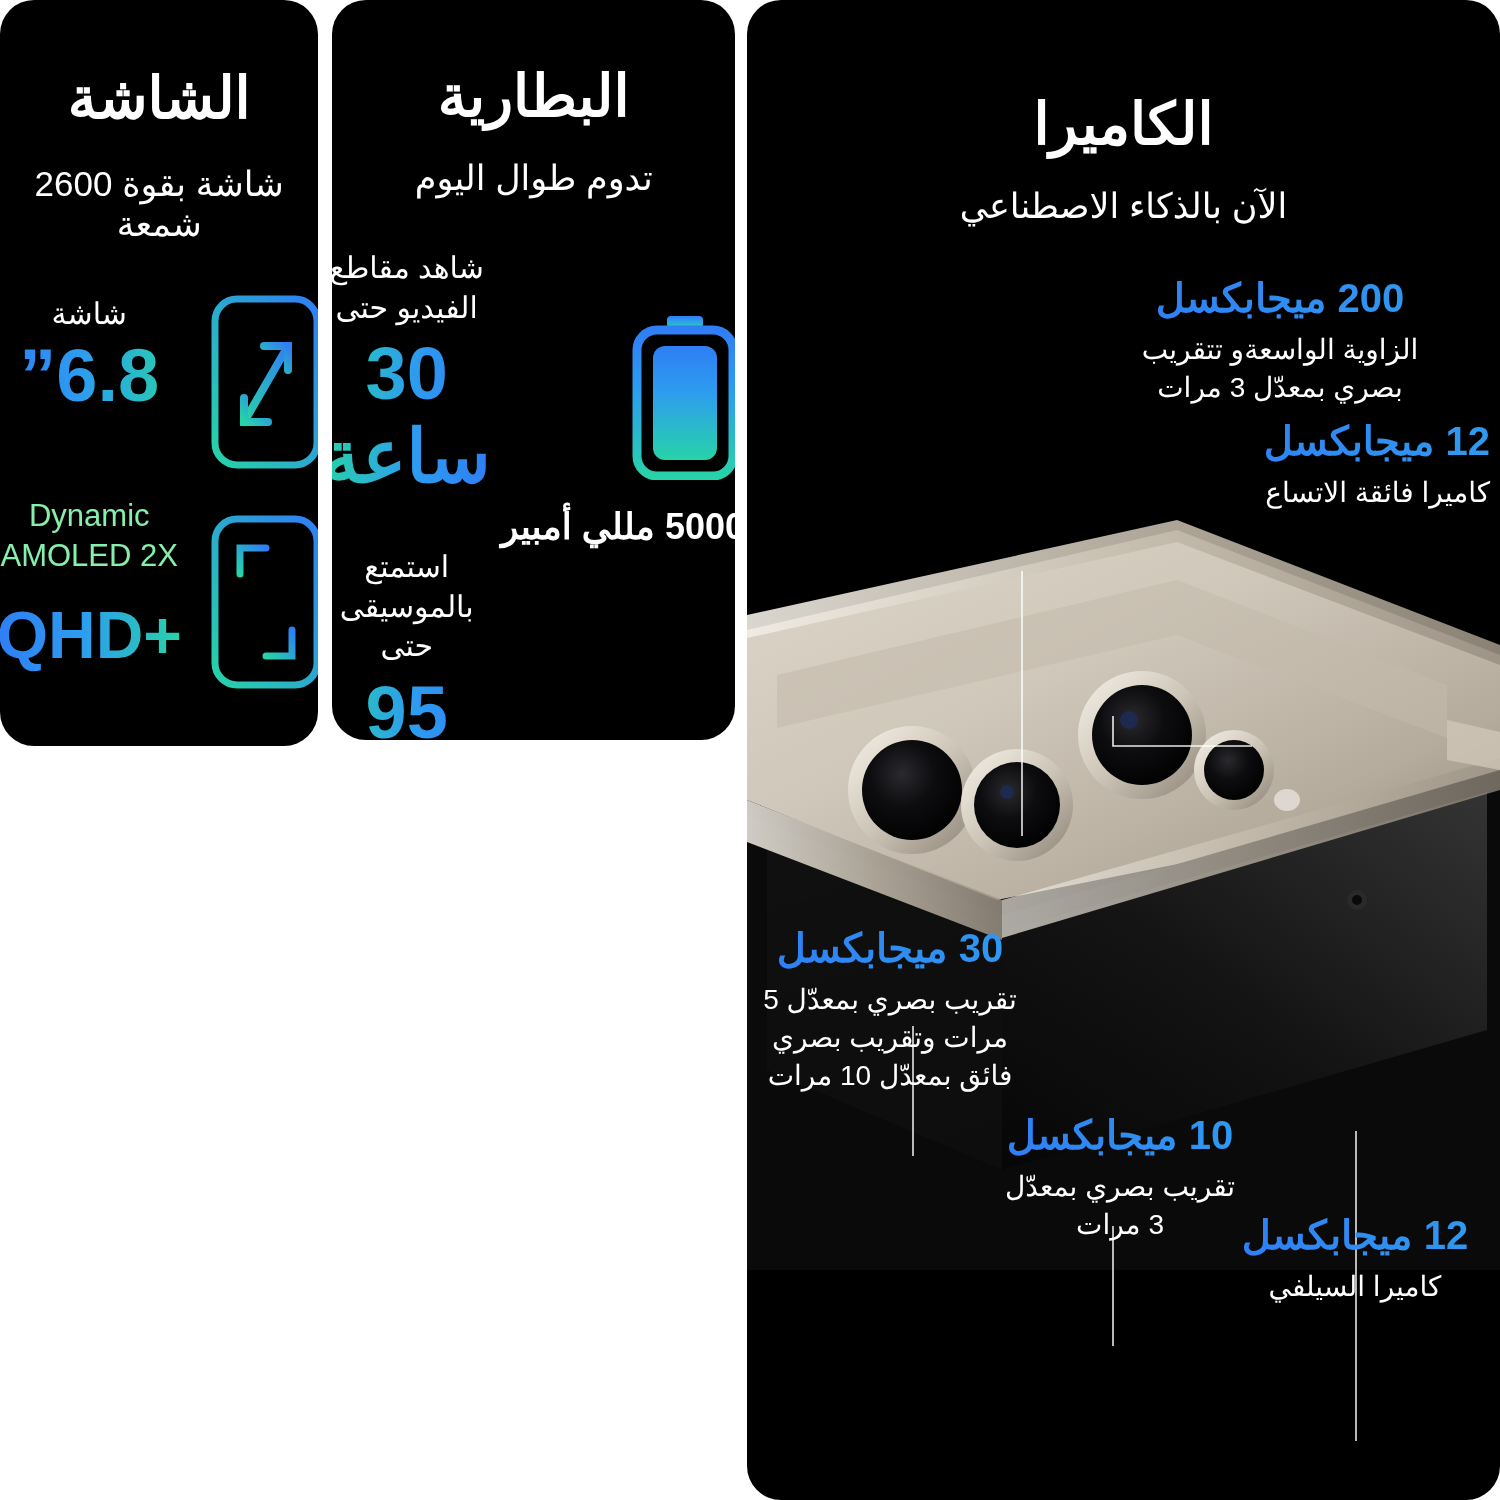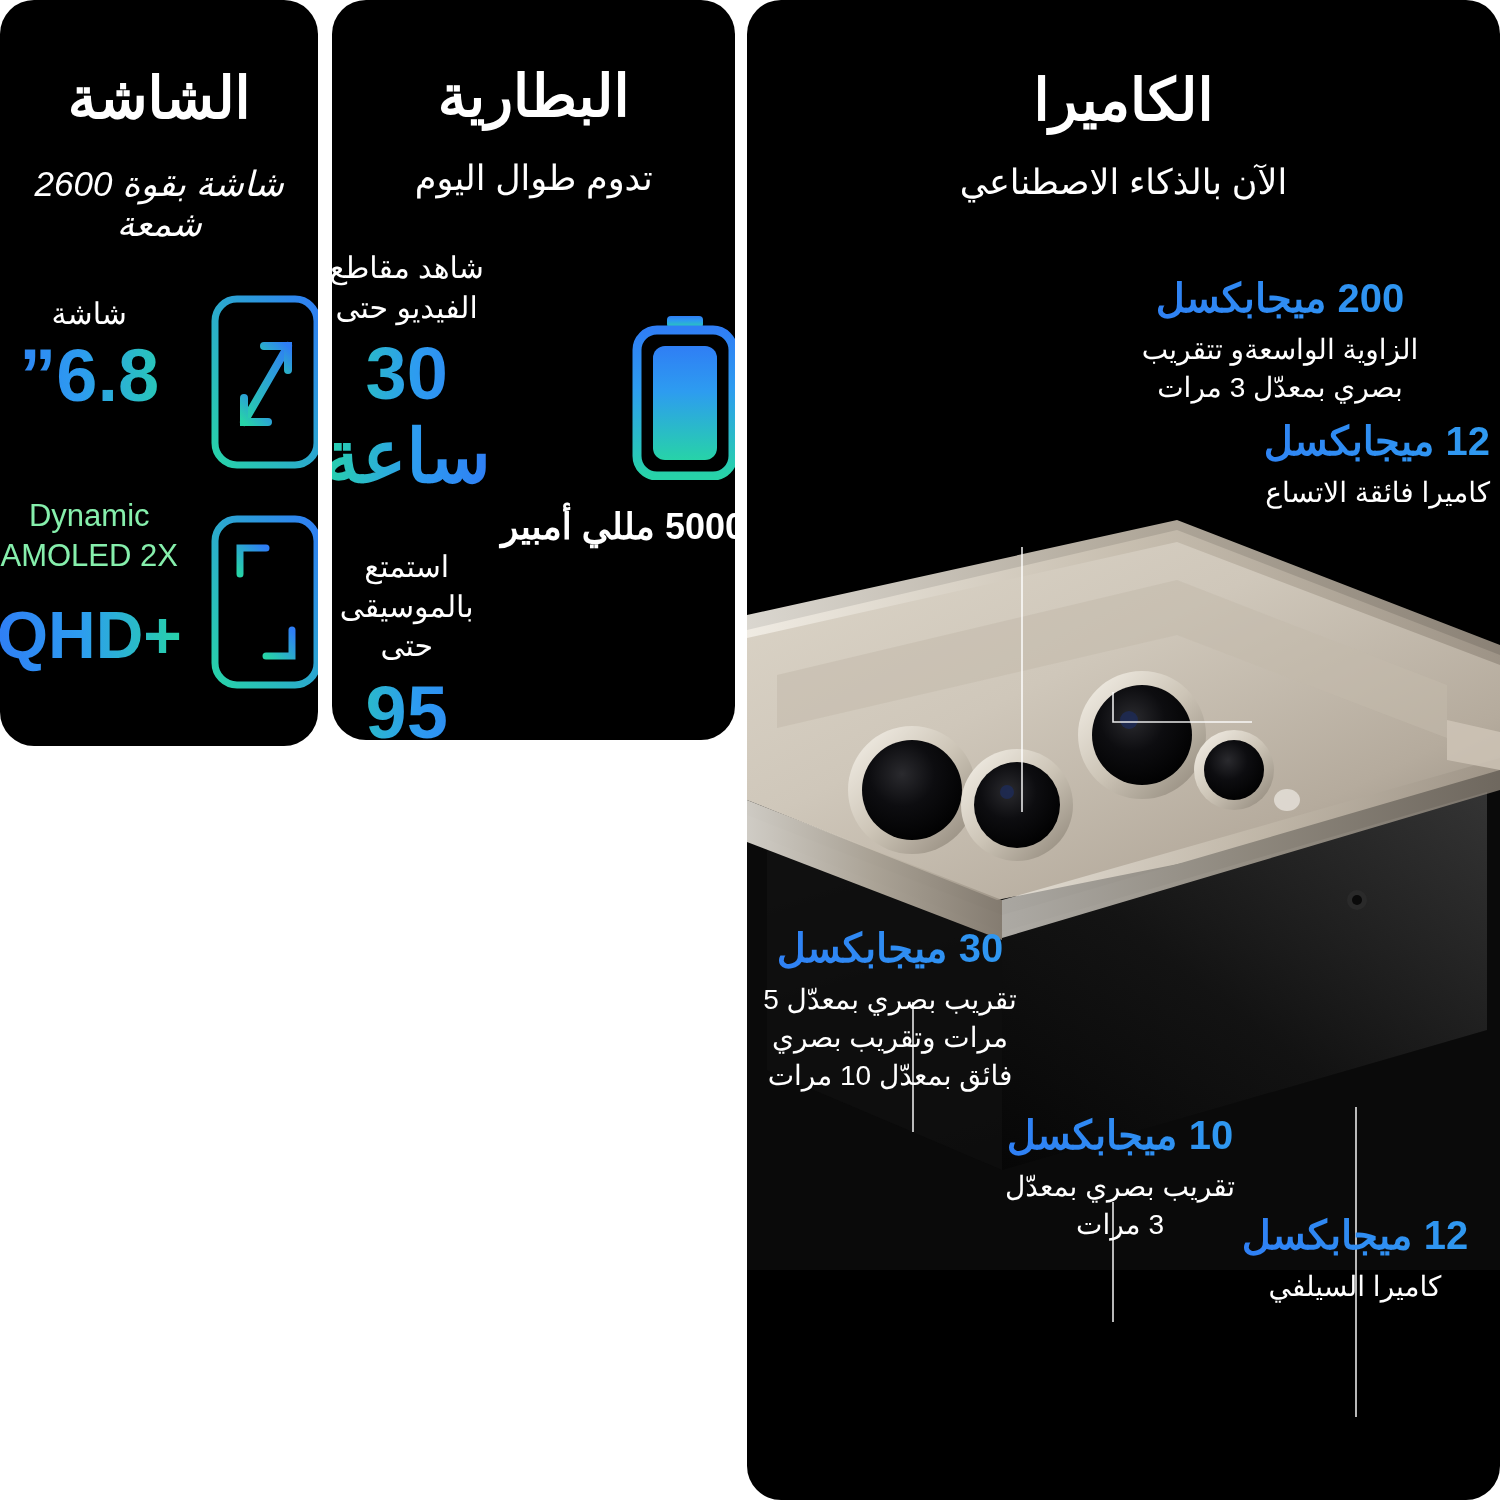--- a/index.html
+++ b/index.html
@@ -91,21 +91,21 @@
   .battery-cap-text {
     margin-top: 22px;
     color: #ffffff;
     font-size: 36px;
     font-weight: 700;
     white-space: nowrap;
   }
 
   
   .display-head { padding-top: 64px; }
-  .display-head .subtitle { margin-top: 32px; font-style: italic; }
+  .display-head .subtitle { margin-top: 32px; }
   .display-body {
     margin-top: 46px;
     display: flex;
     flex-direction: row;
     justify-content: center;
     gap: 28px;
   }
   .display-text-col {
     width: 330px;
     text-align: center;
@@ -142,21 +142,21 @@
     font-weight: 700;
     margin-top: 22px;
     direction: ltr;
     background: linear-gradient(90deg, #2f7ef5 0%, #2d9cf0 45%, #27d3a8 100%);
     -webkit-background-clip: text;
     background-clip: text;
     color: transparent;
   }
 
   
-  .camera-head { padding-top: 66px; position: relative; z-index: 6; }
+  .camera-head { padding-top: 90px; position: relative; z-index: 6; }
   .camera-head .subtitle { margin-top: 28px; }
 
   .phone-art {
     position: absolute;
     left: 0; right: 0;
     top: 470px;
     height: 800px;
     z-index: 1;
     overflow: hidden;
   }

